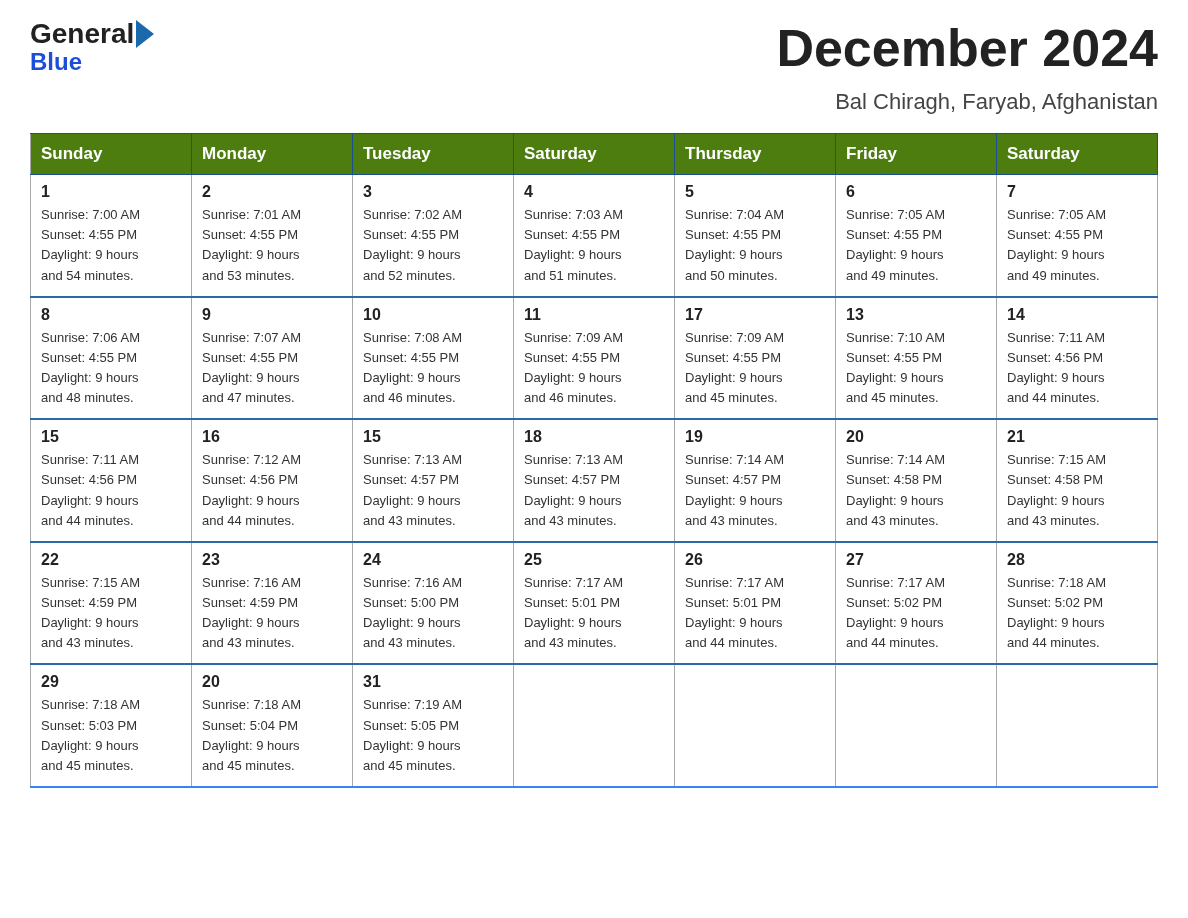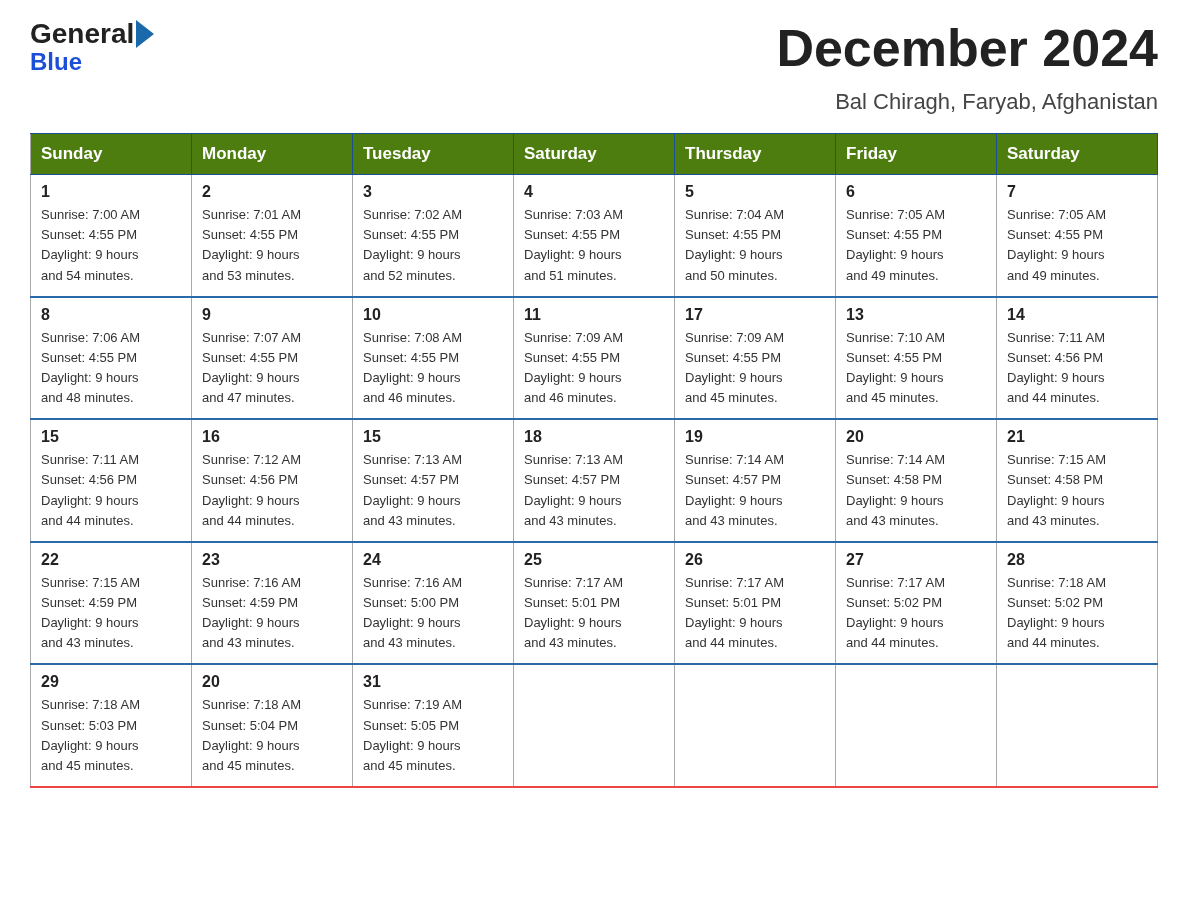--- a/index.html
+++ b/index.html
@@ -93,21 +93,21 @@
     }
     .calendar-table tbody tr td .day-info {
       font-size: 13px;
       color: #333;
       line-height: 1.55;
     }
     .calendar-table tbody tr td.empty {
       background: #fff;
     }
     .calendar-table tbody tr:last-child td {
-      border-bottom: 2px solid #ef4444;
+      border-bottom: 2px solid #3b82f6;
     }
     .row-divider td {
       border-top: 2px solid #2a6aab !important;
     }
     thead tr th:first-child, tbody tr td:first-child {
       border-left: 1px solid #aaa;
     }
   </style>
 </head>
 <body>

